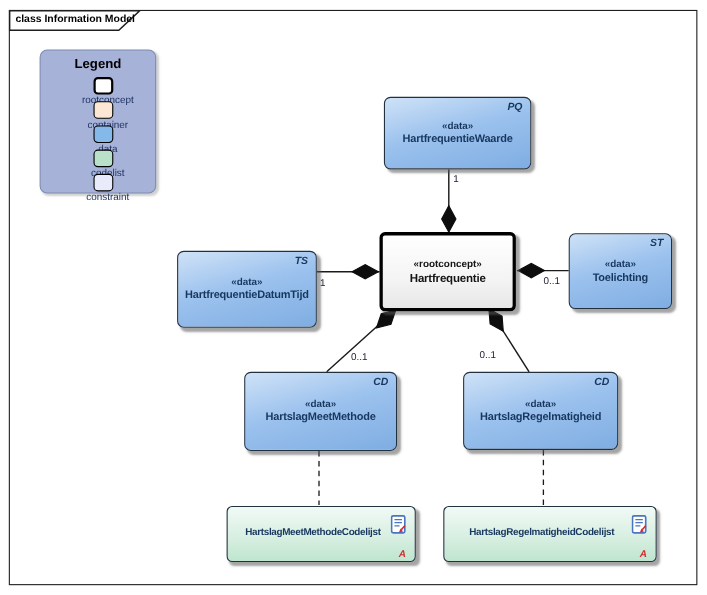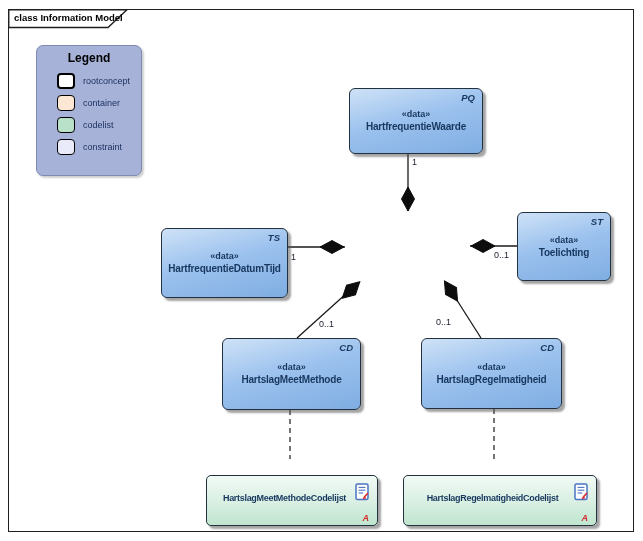--- a/index.html
+++ b/index.html
@@ -15,21 +15,21 @@
     white-space:nowrap;
   }
   
   #legend{
     position:absolute;left:36px;top:45px;width:106px;height:131px;
     background:#a6b2d7;border:1px solid #7e8bb3;border-radius:7px;
     box-shadow:2px 2px 2px rgba(120,120,120,0.35);
     padding:5px 0 0 0;box-sizing:border-box;
   }
   #legend-title{display:block;text-align:center;font-size:12px;font-weight:bold;color:#000000;margin-bottom:5px;}
-  .legend-row{display:flex;align-items:center;height:22px;padding-left:20px;}
+  .legend-row{display:flex;align-items:center;height:22px;padding-left:10px;flex-direction:column;}
   .swatch{width:18px;height:16px;border-radius:4px;border:1px solid #000;box-sizing:border-box;flex:0 0 auto;}
   .sw-root{background:#ffffff;border:2.5px solid #000;}
   .sw-container{background:#fbe7d3;}
   .sw-data{background:#85b9ea;}
   .sw-codelist{background:#b9e0c8;}
   .sw-constraint{background:#e9eafa;}
   .legend-label{font-size:9px;color:#1b2f5e;margin-left:8px;white-space:nowrap;}
   
   .node{position:absolute;box-sizing:border-box;}
   .databox{
@@ -41,21 +41,21 @@
   .rootbox{
     background:linear-gradient(180deg,#ffffff 0%,#f4f4f4 60%,#e7e7e7 100%);
     border:3.2px solid #000;border-radius:5px;
     box-shadow:3px 3px 2px rgba(90,90,90,0.55);
     display:flex;flex-direction:column;align-items:center;justify-content:center;
   }
   .codelistbox{
     background:linear-gradient(180deg,#f1faf5 0%,#d8efe2 55%,#bfe5cf 100%);
     border:1.4px solid #22313f;border-radius:5px;
     box-shadow:3px 3px 2px rgba(90,90,90,0.55);
-    display:flex;align-items:center;margin-top:15px;
+    display:flex;align-items:center;
   }
   .typecode{
     position:absolute;top:3px;right:7px;
     font-size:9.5px;font-style:italic;font-weight:bold;color:#17375e;
   }
   .stereo{font-size:9px;font-weight:bold;color:#17375e;line-height:12px;white-space:nowrap;}
   .rootbox .stereo{color:#141414;}
   .nodename{font-size:10px;font-weight:bold;color:#17375e;line-height:14px;white-space:nowrap;letter-spacing:-0.2px;}
   .rootbox .nodename{color:#141414;font-size:10.5px;}
   .clname{
@@ -112,20 +112,24 @@
     <span id="legend-title">Legend</span>
     <div class="legend-row">
       <span class="swatch sw-root"></span>
       <span class="legend-label">rootconcept</span>
     </div>
     <div class="legend-row">
       <span class="swatch sw-container"></span>
       <span class="legend-label">container</span>
     </div>
     <div class="legend-row">
+      <span class="swatch sw-data"></span>
+      <span class="legend-label">data</span>
+    </div>
+    <div class="legend-row">
       <span class="swatch sw-codelist"></span>
       <span class="legend-label">codelist</span>
     </div>
     <div class="legend-row">
       <span class="swatch sw-constraint"></span>
       <span class="legend-label">constraint</span>
     </div>
   </div>
 
   <div class="node databox" style="left:349px;top:88px;width:134px;height:66px">
@@ -133,20 +137,24 @@
     <span class="stereo">«data»</span>
     <span class="nodename">HartfrequentieWaarde</span>
   </div>
 
   <div class="node databox" style="left:161px;top:228px;width:127px;height:70px">
     <span class="typecode">TS</span>
     <span class="stereo">«data»</span>
     <span class="nodename">HartfrequentieDatumTijd</span>
   </div>
 
+  <div class="node rootbox" style="left:345px;top:211px;width:124px;height:72px">
+    <span class="stereo">«rootconcept»</span>
+    <span class="nodename">Hartfrequentie</span>
+  </div>
 
   <div class="node databox" style="left:517px;top:212px;width:94px;height:69px">
     <span class="typecode">ST</span>
     <span class="stereo">«data»</span>
     <span class="nodename">Toelichting</span>
   </div>
 
   <div class="node databox" style="left:222px;top:338px;width:139px;height:72px">
     <span class="typecode">CD</span>
     <span class="stereo">«data»</span>

